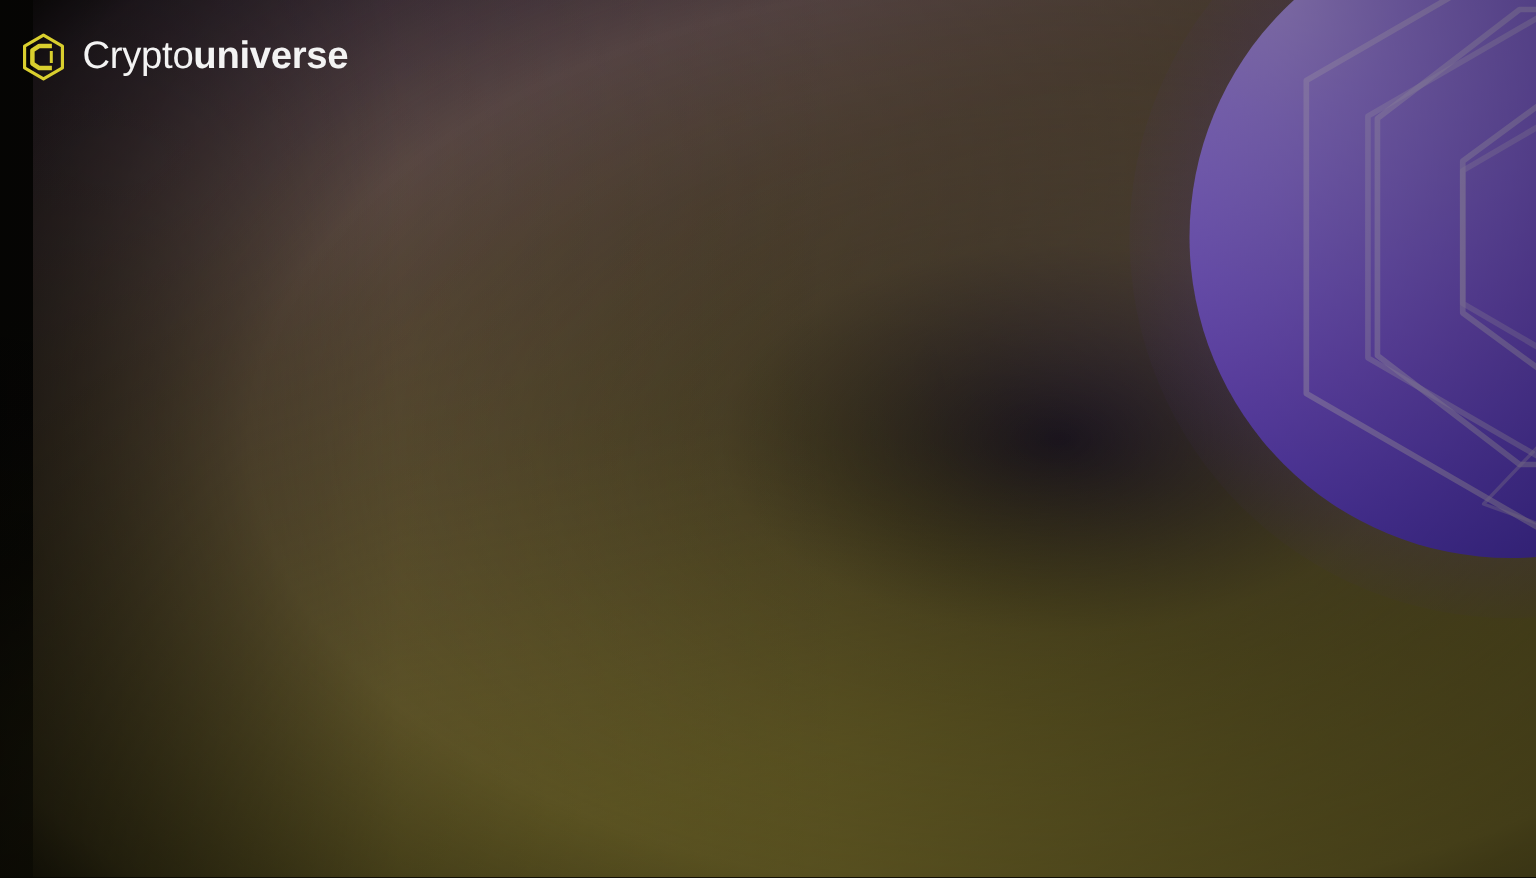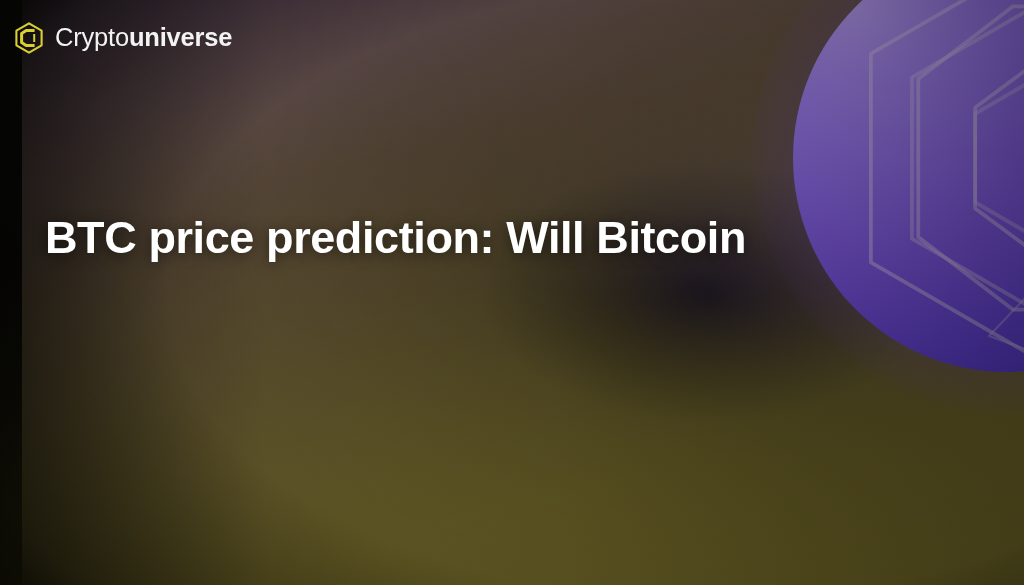--- a/index.html
+++ b/index.html
@@ -6,20 +6,21 @@
   html,body{margin:0;padding:0;background:#000;}
   *{box-sizing:border-box;}
 
   .banner{
     position:relative;
     width:1024px;
     height:585px;
     overflow:hidden;
     background:#0a0908;
     font-family:"Liberation Sans", sans-serif;
+    text-align:center;
     -webkit-font-smoothing:antialiased;
   }
 
   
   .bg-base{
     position:absolute; inset:0;
     background:#0b0a07;
   }
   .bg-olive{
     position:absolute; inset:0;
@@ -256,16 +257,15 @@
         </g>
         <g fill="none" stroke="#d9cf2e" stroke-width="2.0" stroke-linejoin="round">
           <path d="M 22.2 13.0 L 22.2 21.0"></path>
         </g>
       </svg>
     </span>
     <span class="logo-text"><span class="lt-light">Crypto</span><span class="lt-bold">universe</span></span>
   </div>
 
   <h1 class="headline">
-    <span class="hl-line">BTC price prediction: Will Bitcoin</span>
   </h1>
 
 </div>
 
 </body></html>

